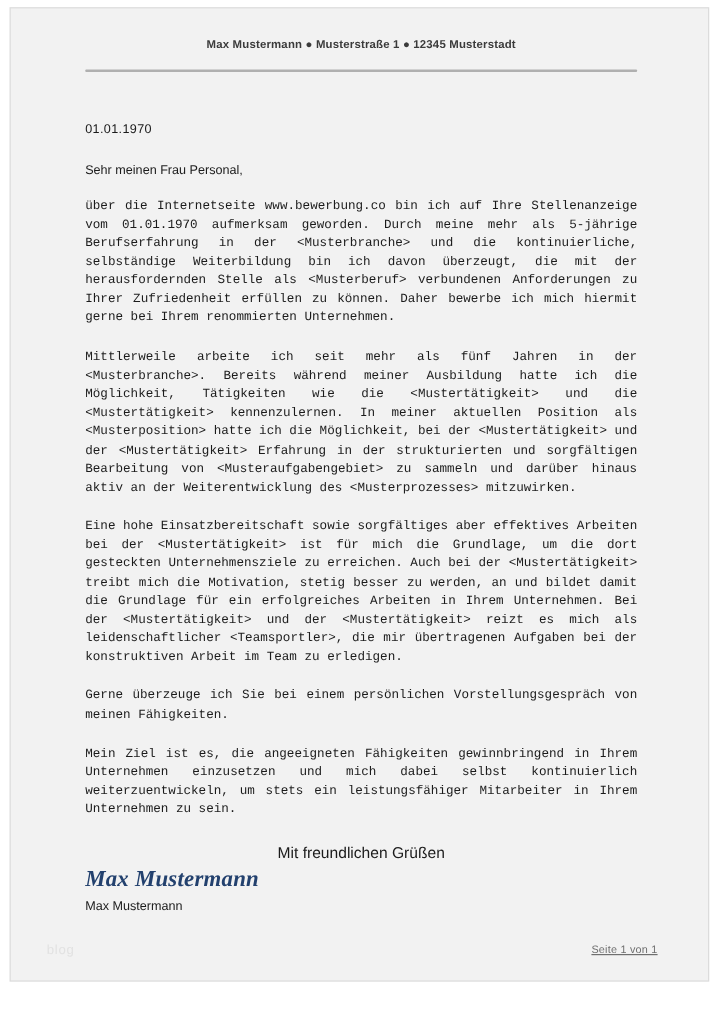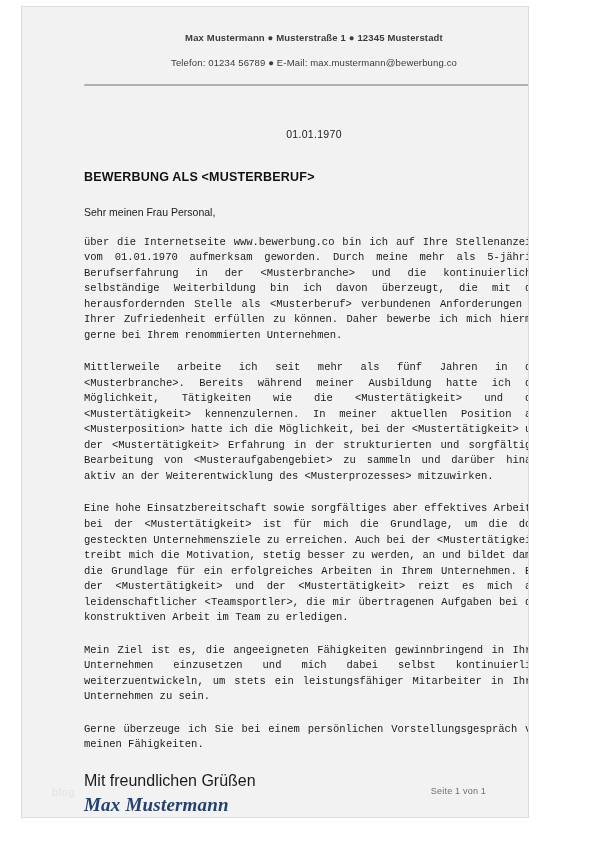--- a/index.html
+++ b/index.html
@@ -14,27 +14,26 @@
   body {
     font-family: "Liberation Sans", sans-serif;
     -webkit-font-smoothing: antialiased;
   }
 
   
   .page {
     position: absolute;
     left: 8px;
     top: 6px;
-    width: 508px;
+    width: 583px;
     height: 812px;
     background: #f2f2f2;
     border: 1px solid #dcdcdc;
     box-sizing: border-box;
     overflow: hidden;
-    margin-left: 13px;
   }
 
   .content {
     position: absolute;
     left: 62px;
     top: 0;
     width: 460px;
   }
 
   
@@ -62,21 +61,21 @@
     font-size: 10.5px;
     font-weight: bold;
     color: #1b1b1b;
     line-height: 1.42;
   }
   .recipient div { white-space: pre; }
 
   
   .date-line {
     margin-top: 42px;
-    text-align: center;
+    text-align: left;
     font-size: 10.5px;
     color: #1b1b1b;
     letter-spacing: 0.3px;
   }
 
   
   .subject {
     margin-top: 30px;
     font-size: 12.5px;
     font-weight: bold;
@@ -97,22 +96,23 @@
     line-height: 1.48;
     text-align: justify;
     text-justify: inter-word;
     hyphens: none;
     font-family: Liberation Mono, monospace;
   }
 
   
   .closing {
     margin-top: 19px;
-    font-size: 16px;
+    font-size: 13px;
     color: #1b1b1b;
+    text-align: center;
   }
   .signature {
     margin-top: 4px;
     font-family: "Liberation Serif", "DejaVu Serif", serif;
     font-style: italic;
     font-weight: bold;
     font-size: 19px;
     color: #23416e;
     letter-spacing: 0.2px;
     line-height: 1.15;
@@ -132,47 +132,46 @@
     color: #e2e2e2;
     letter-spacing: 0.6px;
   }
   .page-number {
     position: absolute;
     right: 42px;
     bottom: 21px;
     font-size: 9px;
     color: #6f6f6f;
     letter-spacing: 0.2px;
+    text-decoration: underline;
   }
 </style>
 </head>
 <body>
 
 <div class="page">
 
   <div class="content">
 
     <div class="letterhead">
       <div class="lh-line first">Max Mustermann ● Musterstraße 1 ● 12345 Musterstadt</div>
-      <div class="lh-line">Telefon: 01234 56789 ● E-Mail: max.mustermann@bewerbung.co</div>
       <div class="hr-rule"></div>
     </div>
 
 
     <div class="date-line">01.01.1970</div>
 
-    <div class="subject">BEWERBUNG ALS &lt;MUSTERBERUF&gt;</div>
 
     <div class="salutation">Sehr meinen Frau Personal,</div>
 
     <div class="body-par">über die Internetseite www.bewerbung.co bin ich auf Ihre Stellenanzeige vom 01.01.1970 aufmerksam geworden. Durch meine mehr als 5-jährige Berufserfahrung in der &lt;Musterbranche&gt; und die kontinuierliche, selbständige Weiterbildung bin ich davon überzeugt, die mit der herausfordernden Stelle als &lt;Musterberuf&gt; verbundenen Anforderungen zu Ihrer Zufriedenheit erfüllen zu können. Daher bewerbe ich mich hiermit gerne bei Ihrem renommierten Unternehmen.</div>
     <div class="body-par">Mittlerweile arbeite ich seit mehr als fünf Jahren in der &lt;Musterbranche&gt;. Bereits während meiner Ausbildung hatte ich die Möglichkeit, Tätigkeiten wie die &lt;Mustertätigkeit&gt; und die &lt;Mustertätigkeit&gt; kennenzulernen. In meiner aktuellen Position als &lt;Musterposition&gt; hatte ich die Möglichkeit, bei der &lt;Mustertätigkeit&gt; und der &lt;Mustertätigkeit&gt; Erfahrung in der strukturierten und sorgfältigen Bearbeitung von &lt;Musteraufgabengebiet&gt; zu sammeln und darüber hinaus aktiv an der Weiterentwicklung des &lt;Musterprozesses&gt; mitzuwirken.</div>
     <div class="body-par">Eine hohe Einsatzbereitschaft sowie sorgfältiges aber effektives Arbeiten bei der &lt;Mustertätigkeit&gt; ist für mich die Grundlage, um die dort gesteckten Unternehmensziele zu erreichen. Auch bei der &lt;Mustertätigkeit&gt; treibt mich die Motivation, stetig besser zu werden, an und bildet damit die Grundlage für ein erfolgreiches Arbeiten in Ihrem Unternehmen. Bei der &lt;Mustertätigkeit&gt; und der &lt;Mustertätigkeit&gt; reizt es mich als leidenschaftlicher &lt;Teamsportler&gt;, die mir übertragenen Aufgaben bei der konstruktiven Arbeit im Team zu erledigen.</div>
+    <div class="body-par">Gerne überzeuge ich Sie bei einem persönlichen Vorstellungsgespräch von meinen Fähigkeiten.</div>
     <div class="body-par">Mein Ziel ist es, die angeeigneten Fähigkeiten gewinnbringend in Ihrem Unternehmen einzusetzen und mich dabei selbst kontinuierlich weiterzuentwickeln, um stets ein leistungsfähiger Mitarbeiter in Ihrem Unternehmen zu sein.</div>
-    <div class="body-par">Gerne überzeuge ich Sie bei einem persönlichen Vorstellungsgespräch von meinen Fähigkeiten.</div>
 
     <div class="closing">Mit freundlichen Grüßen</div>
     <div class="signature">Max Mustermann</div>
     <div class="sender-name">Max Mustermann</div>
 
   </div>
 
   <div class="watermark">blog</div>
   <div class="page-number">Seite 1 von 1</div>
 

